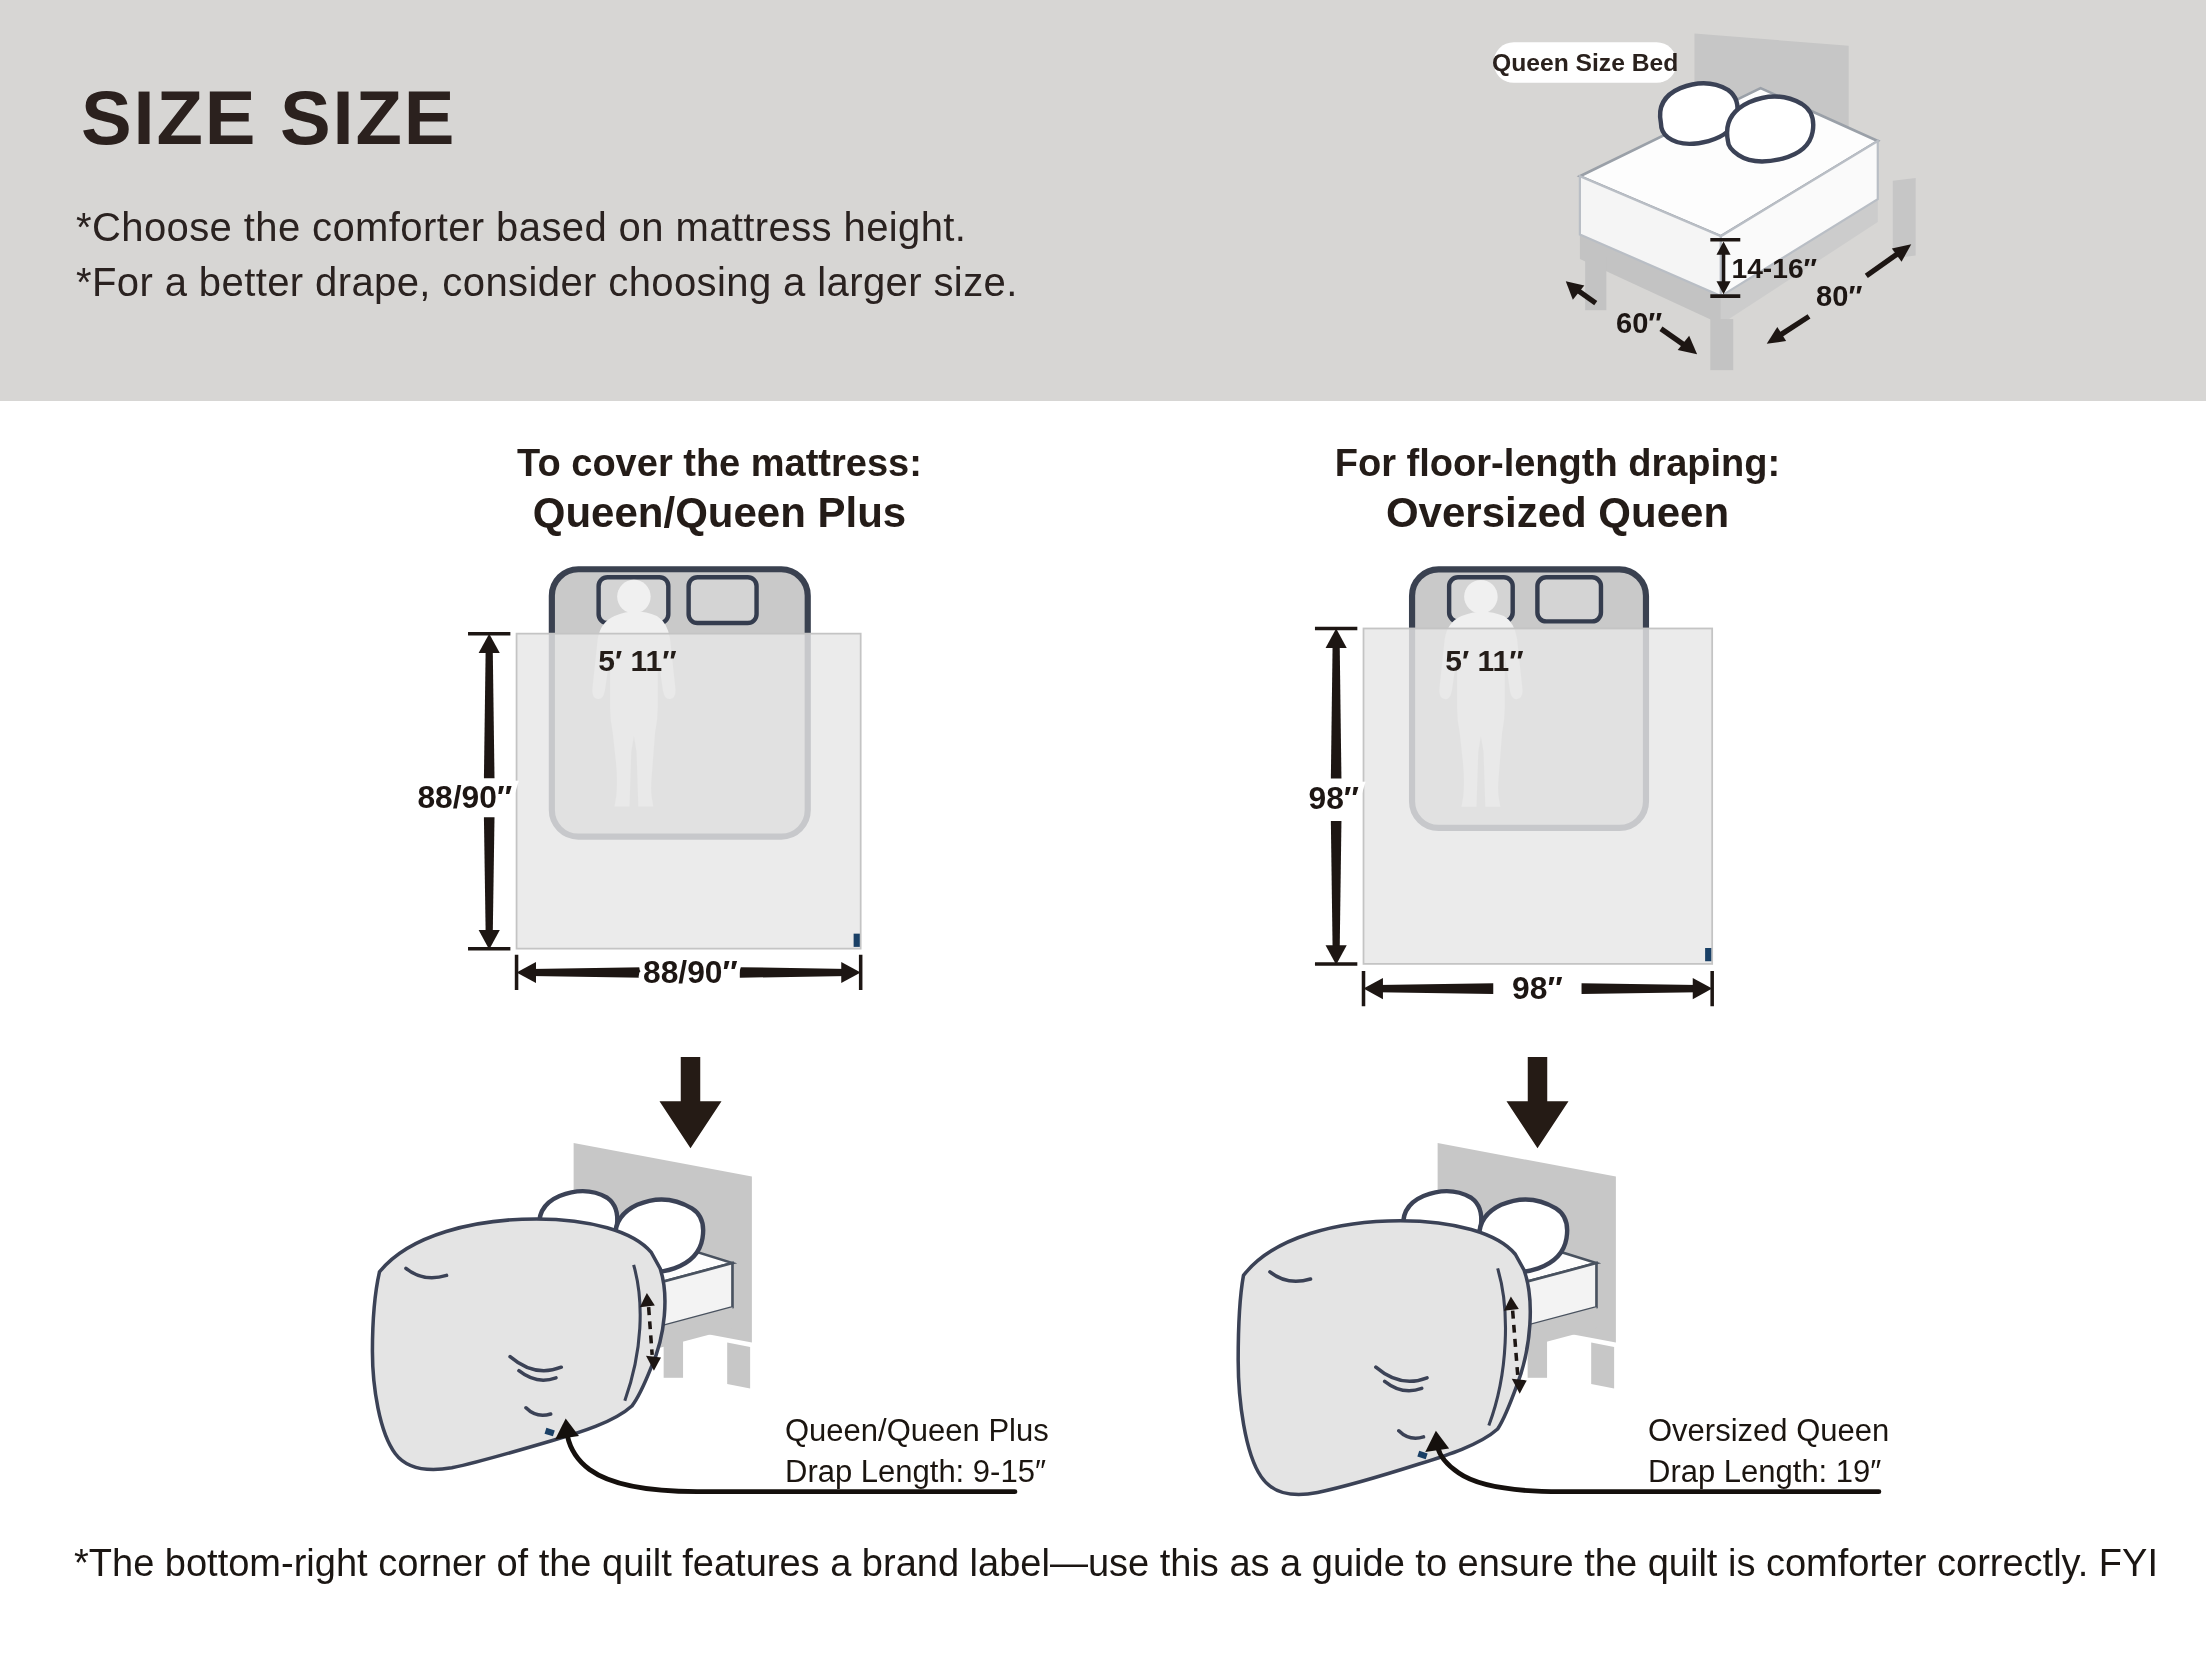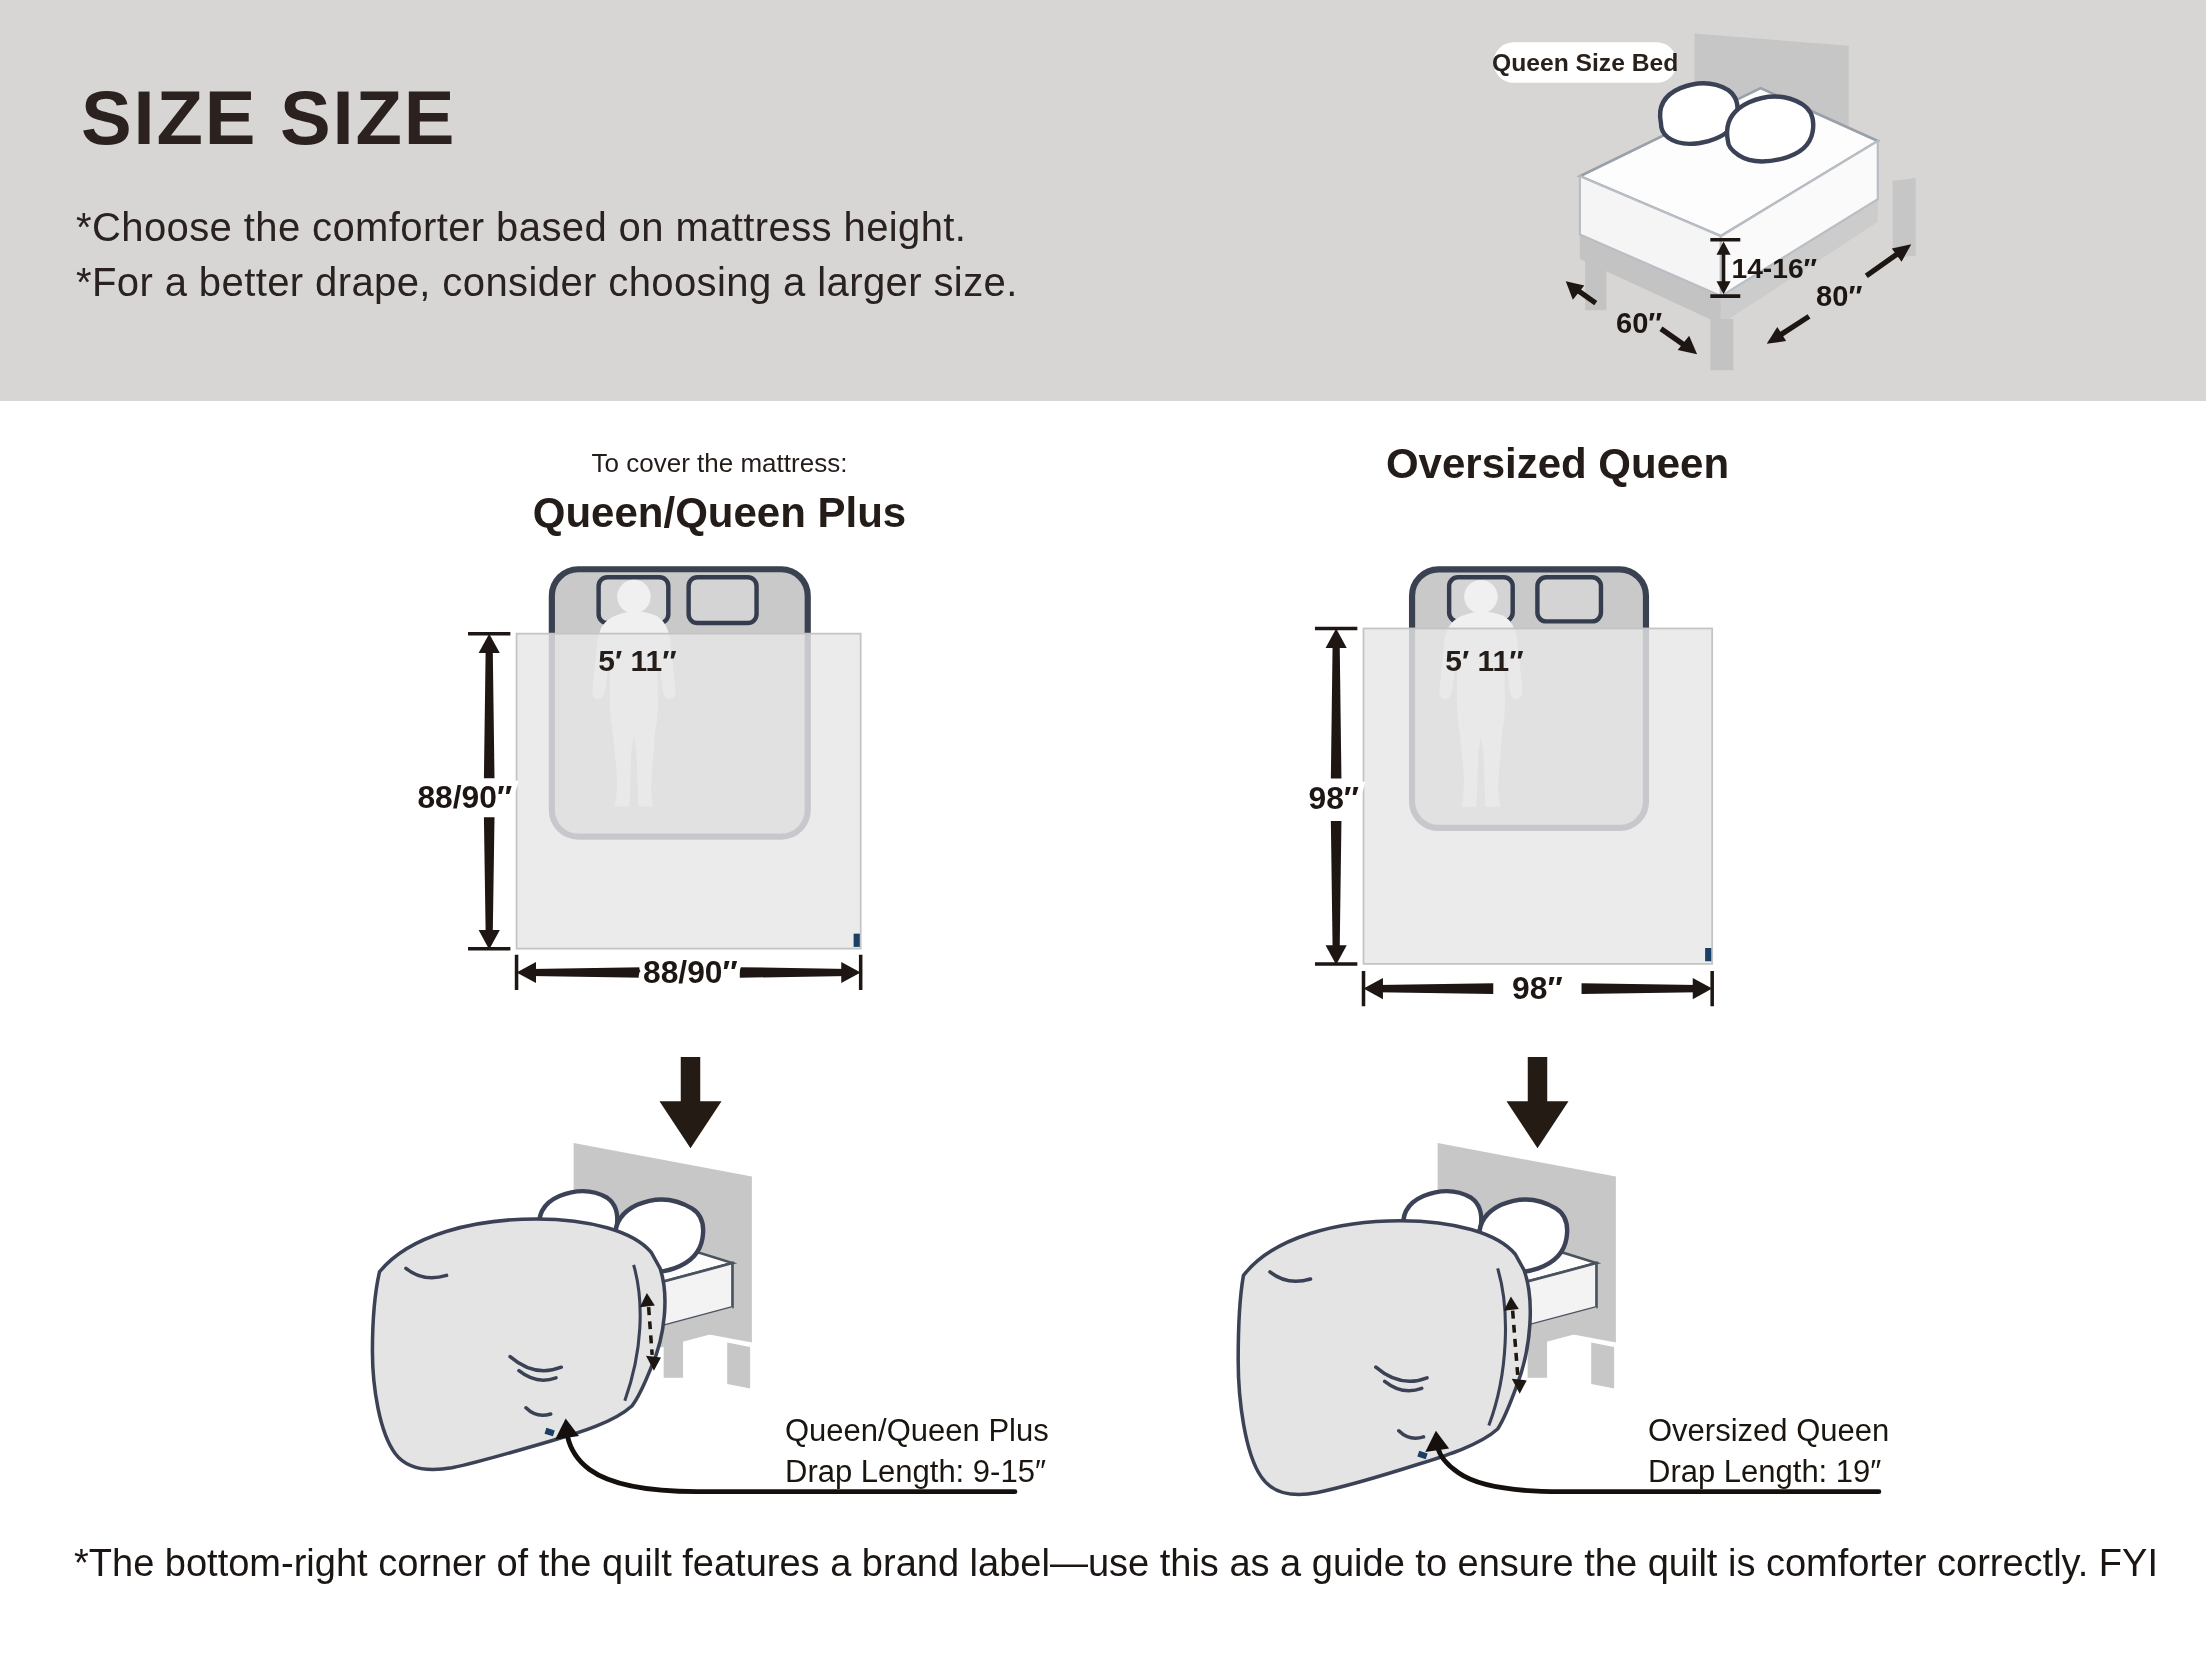--- a/index.html
+++ b/index.html
@@ -5,21 +5,21 @@
   html,body{margin:0;padding:0;background:#ffffff;}
   #page{position:relative;width:2206px;height:1655px;background:#ffffff;overflow:hidden;
         font-family:"Liberation Sans",sans-serif;color:#241c18;}
   .abs{position:absolute;}
   
   #banner{left:0;top:0;width:2206px;height:401px;background:#d7d6d4;}
   #title{left:81px;top:74px;font-size:76px;font-weight:bold;letter-spacing:1.8px;color:#2b211e;}
   .note{left:76px;width:1412px;font-size:40px;font-weight:400;color:#2a2220;letter-spacing:0.4px;}
   
   .colhead{top:439px;width:697px;text-align:center;line-height:49px;color:#241c18;}
-  .colhead .l1{font-size:26px;font-weight:normal;}
+  .colhead .l1{font-size:38px;font-weight:bold;}
   .colhead .l2{font-size:42px;font-weight:bold;}
   
   .caption{font-size:31px;line-height:41px;color:#1b1510;font-weight:400;}
   #footnote{left:74px;top:1542px;width:2100px;font-size:38px;color:#1b1613;font-weight:400;}
   svg{display:block;}
   svg text{font-family:"Liberation Sans",sans-serif;}
   .dimtxt{font-weight:bold;fill:#1d1613;paint-order:stroke;stroke:#ffffff;stroke-width:12px;}
 </style>
 </head>
 <body>
@@ -69,20 +69,21 @@
       <polygon points="273,402 264,381 251,397" fill="#1d1613"></polygon>
       <text x="181" y="378" font-size="33" font-weight="bold" fill="#1d1613">60″</text>
     </svg>
   </div>
 
   <div class="colhead abs" style="left:371px;">
     <div class="l1">To cover the mattress:</div>
     <div class="l2">Queen/Queen Plus</div>
   </div>
   <div class="colhead abs" style="left:1209px;">
+    <div class="l1">For floor-length draping:</div>
     <div class="l2">Oversized Queen</div>
   </div>
 
   <svg class="abs" style="left:415px;top:556px;" width="459" height="450" viewBox="0 0 520 510">
     <rect x="155" y="15" width="290" height="303" rx="30" fill="#c9c9c9" stroke="#3a4150" stroke-width="7"></rect>
     <rect x="208" y="24" width="79" height="52" rx="10" fill="#d4d4d4" stroke="#343c4e" stroke-width="5"></rect>
     <rect x="310" y="24" width="77" height="52" rx="10" fill="#d4d4d4" stroke="#343c4e" stroke-width="5"></rect>
     <circle cx="248" cy="46" r="19" fill="#f0f0f0"></circle>
     <path d="M226 68 Q250 58 274 68 Q286 75 289 94 L295 150 Q296 161 289 162 Q283 163 281 153 L275 112 L275 172
              Q275 186 272 200 L268 252 Q267 264 268 272 L270 284 L253 284 L251 222 L248 204 L245 222 L243 284

